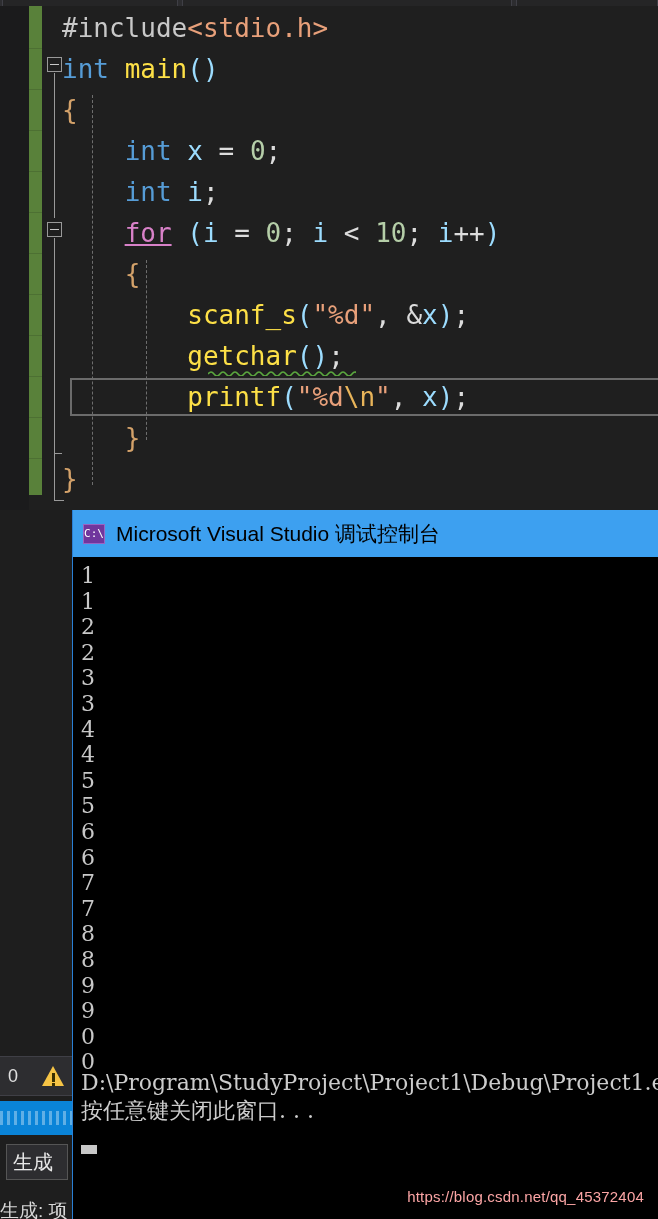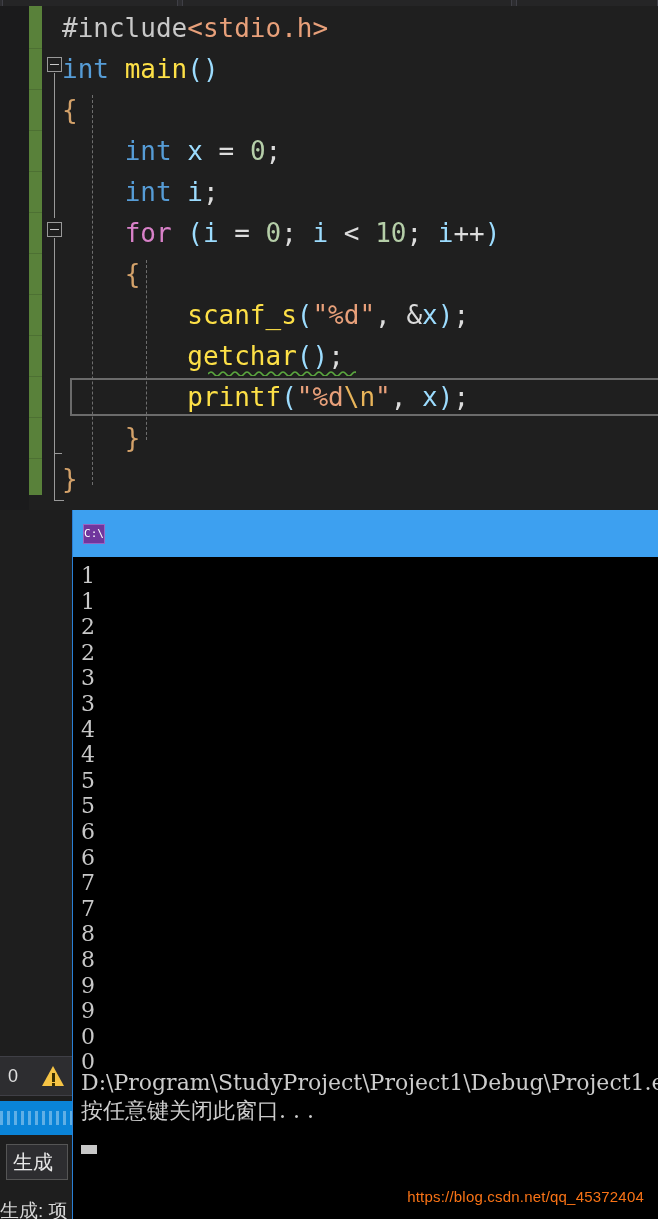--- a/index.html
+++ b/index.html
@@ -123,21 +123,21 @@
     left: 62px; top: 8px;
     width: 596px;
     font-family: "DejaVu Sans Mono", "Liberation Mono", monospace;
     font-size: 26px;
     line-height: 41px;
     white-space: pre;
     color: #dcdcdc;
   }
   .ln { height: 41px; position: relative; }
   .kw      { color: #569cd6; }   
-  .kwc     { color: #d881c8; }   
+  .kwc     { color: #d881c8; text-decoration: underline; }   
   .fn      { color: #fde047; }   
   .str     { color: #e8a07a; }   
   .esc     { color: #e8b45a; }   
   .var     { color: #9cdcfe; }   
   .num     { color: #b5cea8; }   
   .punct   { color: #dcdcdc; }
   .paren   { color: #9cdcfe; }
   .brace   { color: #d4a26a; }
   .pp      { color: #c8c8c8; }
 
@@ -339,21 +339,21 @@
     font-size: 19px;
     font-family: "Liberation Sans", sans-serif;
     white-space: nowrap;
   }
 
   
   #watermark {
     position: absolute;
     right: 14px;
     bottom: 14px;
-    color: #f97316;
+    color: #fca5a5;
     font-size: 15px;
     font-family: "Liberation Sans", sans-serif;
     letter-spacing: 0.2px;
   }
 </style>
 </head>
 <body>
 
 <div id="editor-area">
 
@@ -399,20 +399,21 @@
       <path d="M0 4 Q3 0 6 4 T12 4 T18 4 T24 4 T30 4 T36 4 T42 4 T48 4 T54 4 T60 4 T66 4 T72 4 T78 4 T84 4 T90 4 T96 4 T102 4 T108 4 T114 4 T120 4 T126 4 T132 4 T138 4 T144 4 T150 4" fill="none" stroke="#5ba83f" stroke-width="1.6"></path>
     </svg>
   </div>
 
   <div id="current-line-box"></div>
 </div>
 
 <div id="console-window">
   <div id="console-titlebar">
     <div id="console-icon">C:\</div>
+    <div id="console-title">Microsoft Visual Studio 调试控制台</div>
   </div>
   <div id="console-body">
     <div id="console-numbers">1
 1
 2
 2
 3
 3
 4
 4

